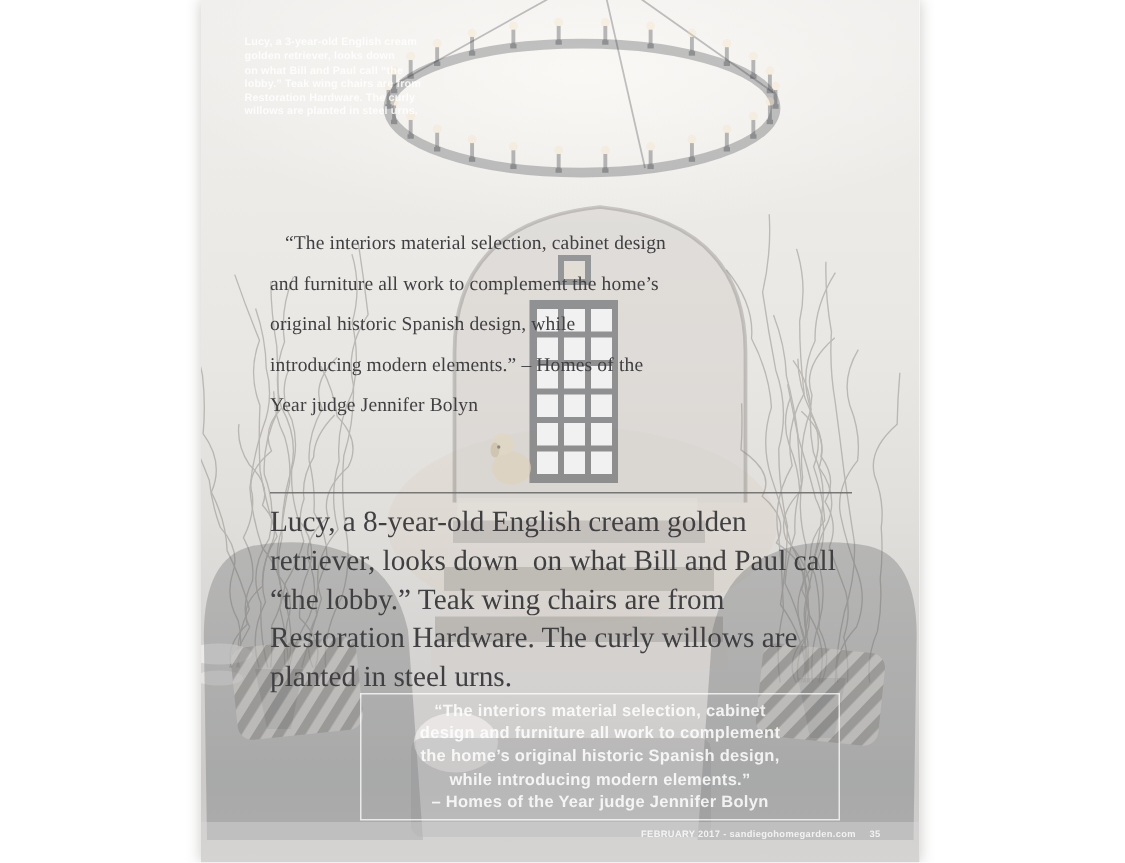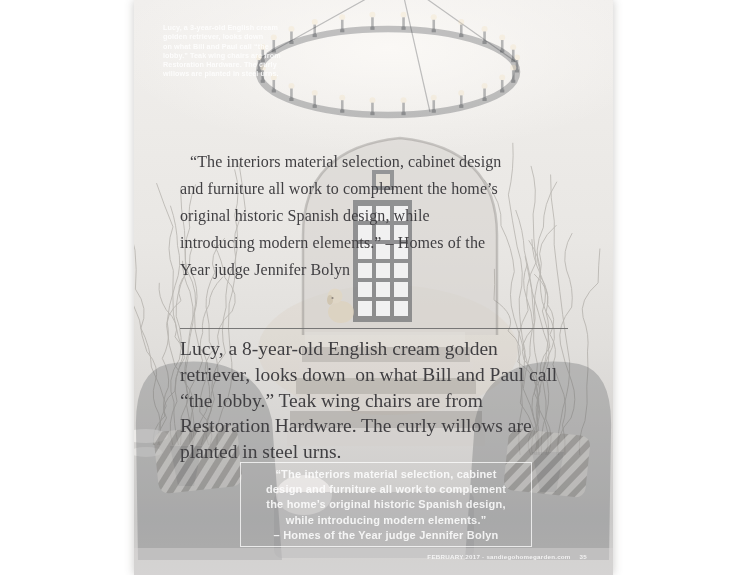--- a/index.html
+++ b/index.html
@@ -11,37 +11,37 @@
     position:absolute;left:134px;top:0;width:479px;height:575px;overflow:hidden;
     background:linear-gradient(180deg,#f1efed 0%,#edebe8 22%,#e9e7e4 42%,#e1dfdc 60%,#d6d4d2 76%,#cbcac9 90%,#d1d0cf 100%);
     box-shadow:0 0 9px rgba(70,64,58,.28);
   }
   #photo{position:absolute;left:0;top:0}
   .serif{
     font-family:"Liberation Serif","DejaVu Serif",serif;
     color:#403f42;white-space:pre-wrap;
   }
   #pull-quote{
-    position:absolute;left:46px;top:148px;font-size:16px;line-height:27px;
+    position:absolute;left:46px;top:148px;font-size:13px;line-height:27px;
     text-indent:10px;letter-spacing:.1px;
   }
   #divider{
     position:absolute;left:46px;top:328px;width:388px;height:1.4px;
     background:rgba(108,108,108,.9);
   }
   #caption{
     position:absolute;left:46px;top:336px;font-size:19.5px;line-height:25.8px;
   }
   #overlay-caption{
     position:absolute;left:29px;top:23px;width:136px;
     font-size:7.2px;line-height:9.3px;font-weight:bold;
     color:rgba(255,255,255,.82);white-space:pre-wrap;letter-spacing:.1px;
   }
   #quote-box{
-    position:absolute;left:106px;top:462px;width:292px;height:85px;
+    position:absolute;left:106px;top:462px;width:320px;height:85px;
     border:1.4px solid rgba(255,255,255,.75);box-sizing:border-box;text-align:center;
   }
   #quote-box-text{
     margin-top:4px;font-size:11px;line-height:15.2px;font-weight:bold;
     color:rgba(255,255,255,.85);white-space:pre-wrap;letter-spacing:.2px;
   }
   #footer{
     position:absolute;top:553px;right:26px;font-size:6.2px;font-weight:bold;
     color:rgba(255,255,255,.8);letter-spacing:.25px;white-space:nowrap;
   }

